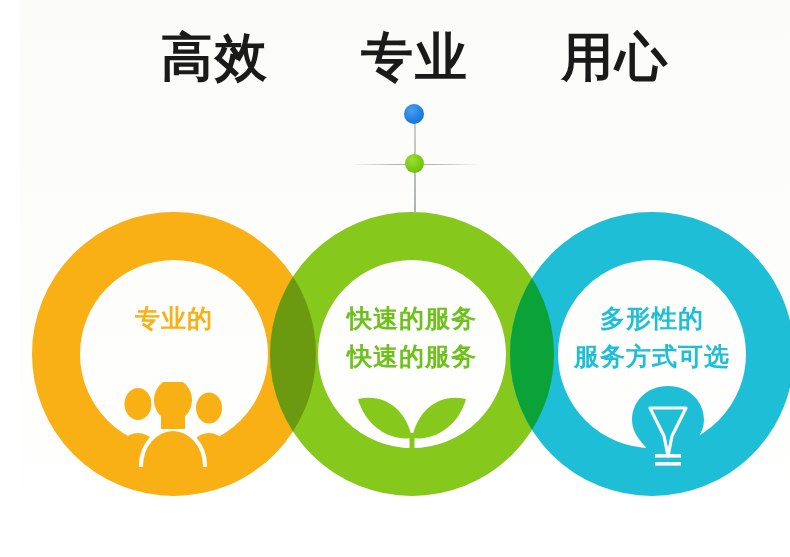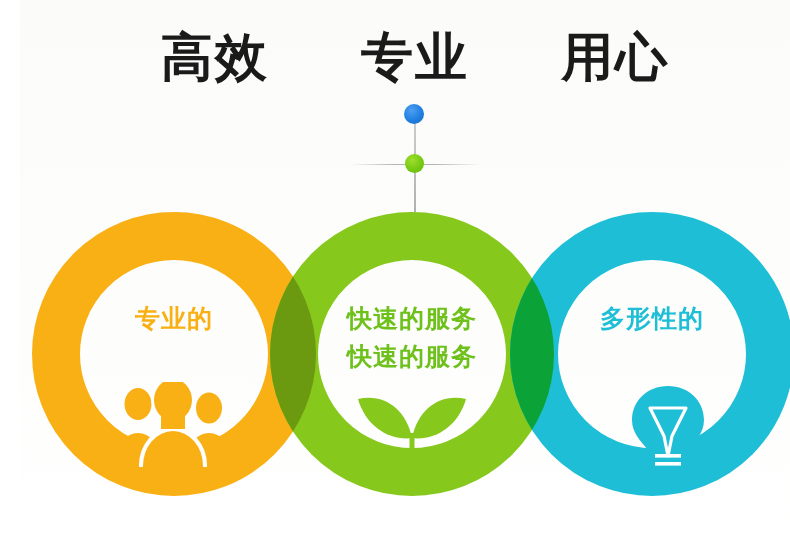--- a/index.html
+++ b/index.html
@@ -204,20 +204,21 @@
       <path d="M62 55 C 40 58, 16 44, 8 16 C 34 10, 56 26, 62 55 Z" fill="#86c81c"></path>
 
       <path d="M62 55 C 84 58, 108 44, 116 16 C 90 10, 68 26, 62 55 Z" fill="#86c81c"></path>
 
       <rect x="59.5" y="50" width="5" height="42" fill="#86c81c"></rect>
     </svg>
   </div>
 
   <div class="ring-label cyan" style="left:532px; top:300px; width:200px;">
     <div>多形性的</div>
+    <div>服务方式可选</div>
   </div>
 
   <div class="icon-wrap" style="left:602px; top:384px; width:92px; height:92px;">
     <svg viewBox="0 0 92 92" width="92" height="92">
 
       <path d="M46 2 C 25 2, 10 17, 10 36 C 10 50, 20 58, 26 66 L 66 66 C 72 58, 82 50, 82 36 C 82 17, 67 2, 46 2 Z" fill="#1ebfd6"></path>
 
       <rect x="30" y="62" width="32" height="26" rx="4" fill="#1ebfd6"></rect>
 
       <path d="M28 24 L 64 24 L 50 52 L 46 72 L 42 52 Z" fill="none" stroke="#ffffff" stroke-width="3.2" stroke-linejoin="round" stroke-linecap="round"></path>

